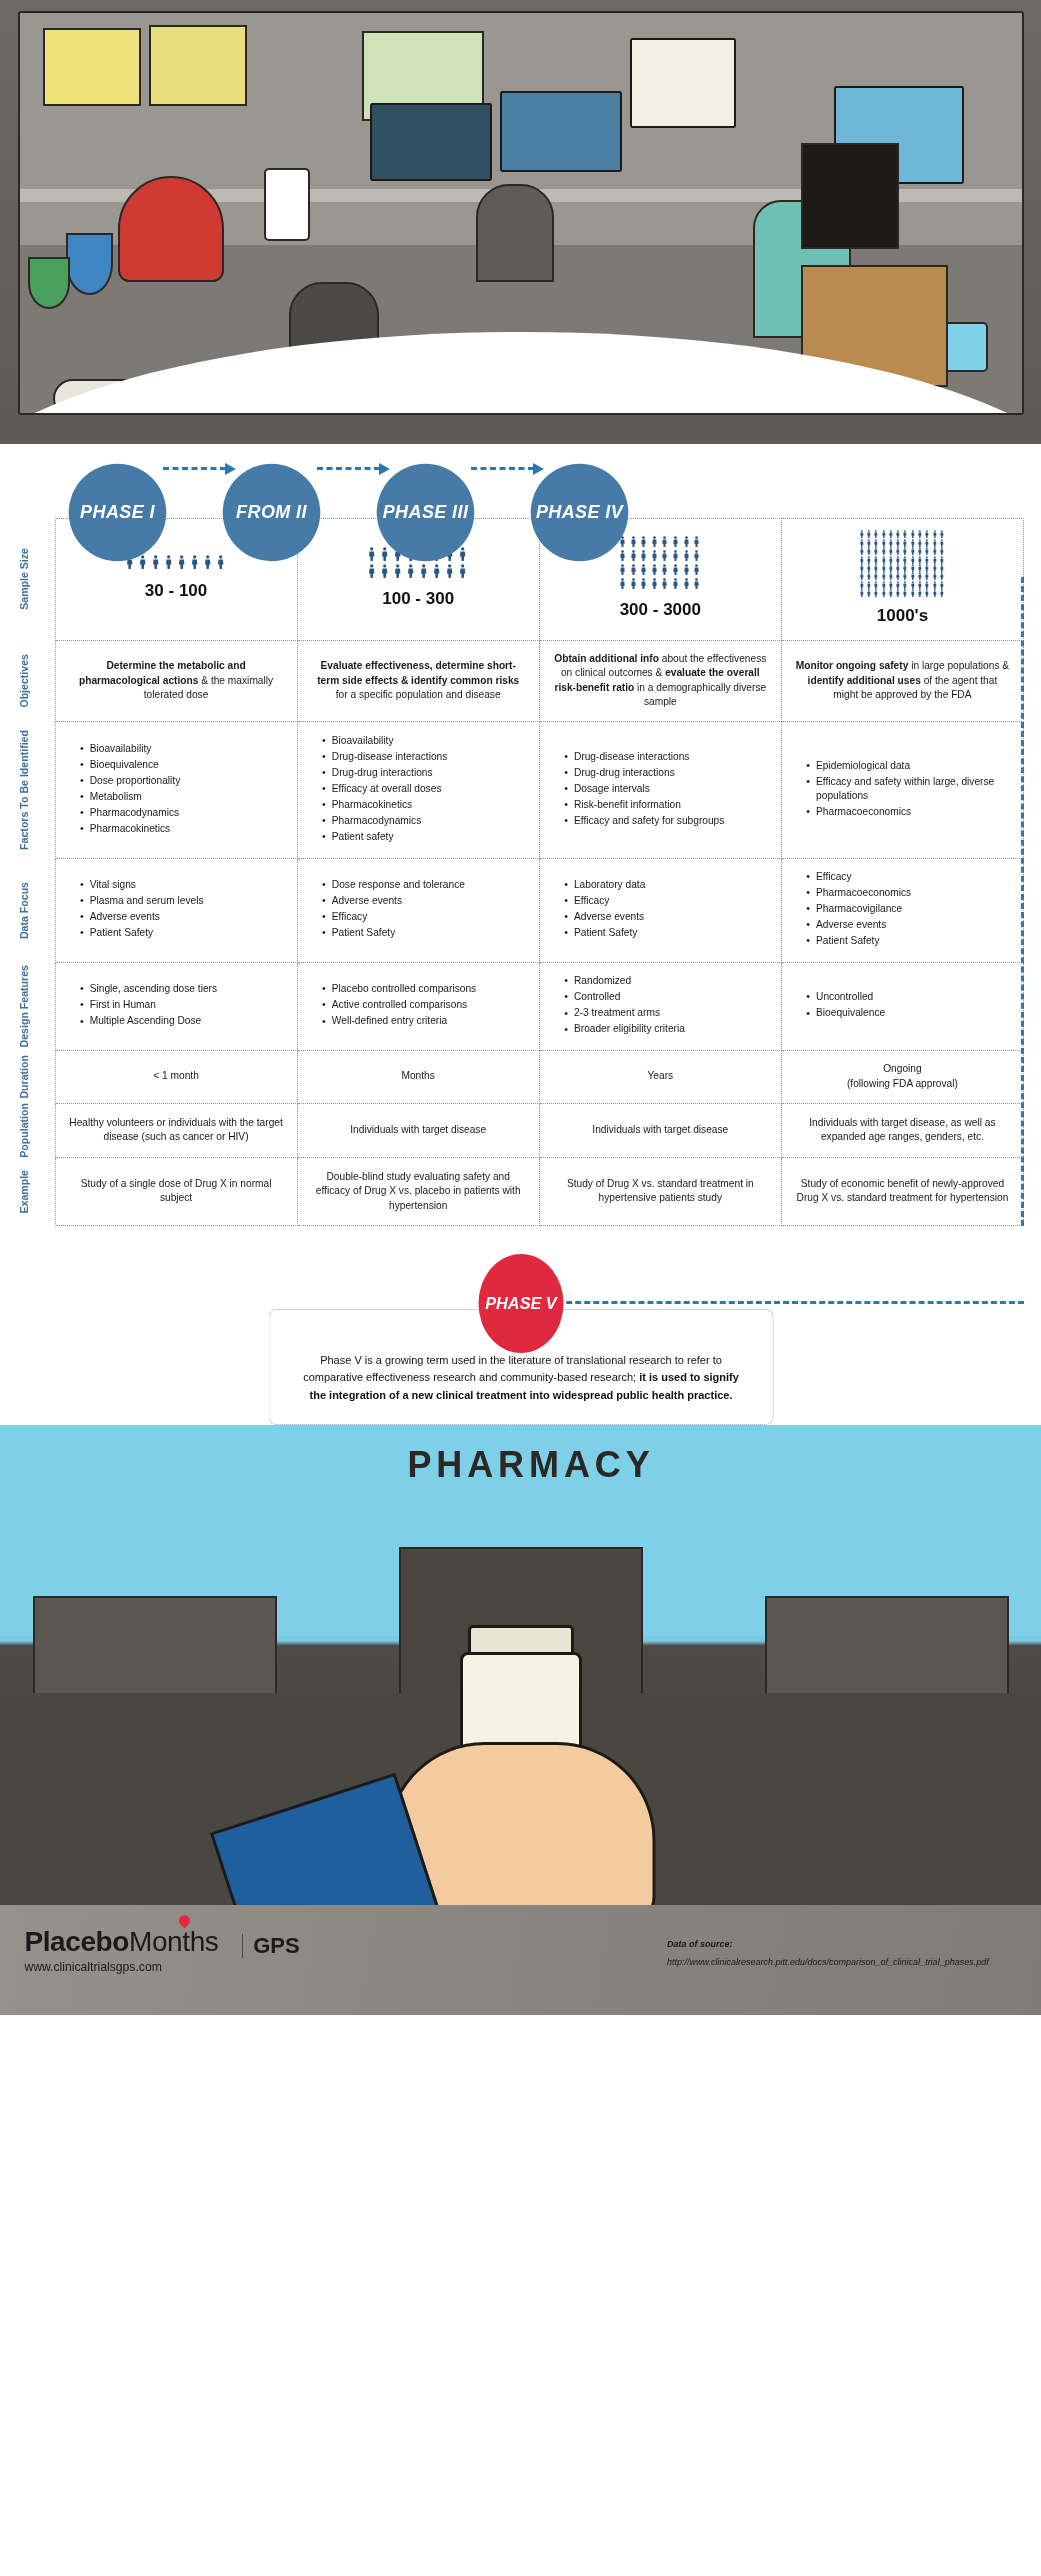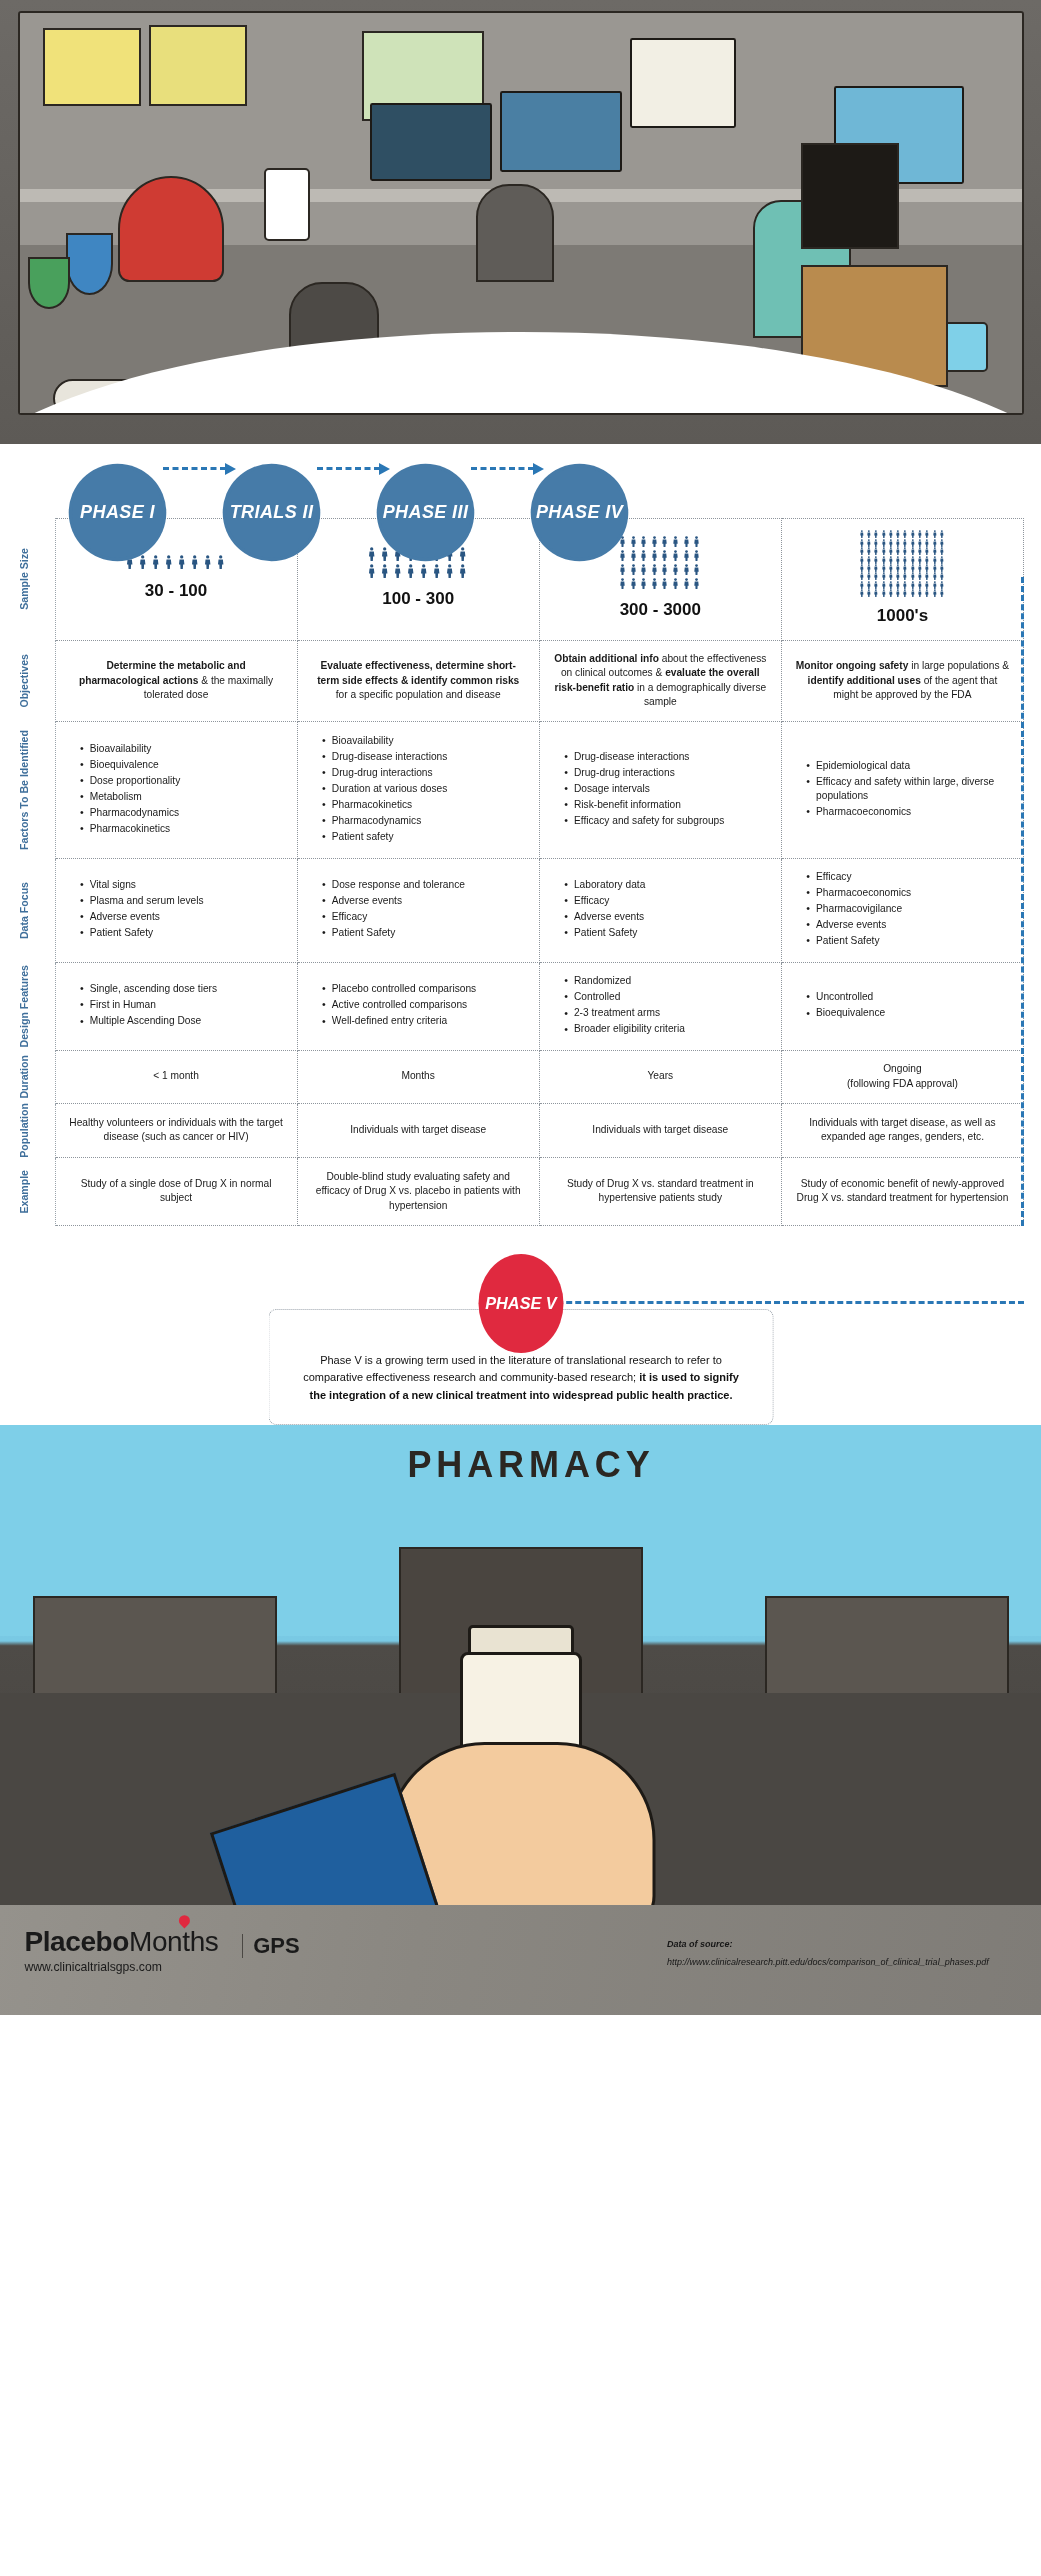--- a/index.html
+++ b/index.html
@@ -238,21 +238,21 @@
       <div class="flask" style="left:33px;top:366px;width:90px;height:39px;background:#e8e5dc;border-radius:19.5px;"></div>
       <div class="flask" style="left:781px;top:252px;width:147px;height:122px;background:#b98b4e;"></div>
       <div class="white-curve"></div>
     </div>
   </div>
 
   <div class="flow">
     <div class="circles">
       <div class="phase-circle">PHASE I</div>
       <div class="arrow-h"></div>
-      <div class="phase-circle">TRIALS II</div>
+      <div class="phase-circle">FROM II</div>
       <div class="arrow-h"></div>
       <div class="phase-circle">PHASE III</div>
       <div class="arrow-h"></div>
       <div class="phase-circle">PHASE IV</div>
     </div>
 
     <div class="table-area">
       <div class="returnpath"></div>
       <table class="matrix">
         <colgroup>
@@ -782,21 +782,21 @@
                   <li>Metabolism</li>
                   <li>Pharmacodynamics</li>
                   <li>Pharmacokinetics</li>
                 </ul>
               </td>
             <td class="cell">
                 <ul>
                   <li>Bioavailability</li>
                   <li>Drug-disease interactions</li>
                   <li>Drug-drug interactions</li>
-                  <li>Duration at various doses</li>
+                  <li>Efficacy at overall doses</li>
                   <li>Pharmacokinetics</li>
                   <li>Pharmacodynamics</li>
                   <li>Patient safety</li>
                 </ul>
               </td>
             <td class="cell">
                 <ul>
                   <li>Drug-disease interactions</li>
                   <li>Drug-drug interactions</li>
                   <li>Dosage intervals</li>

